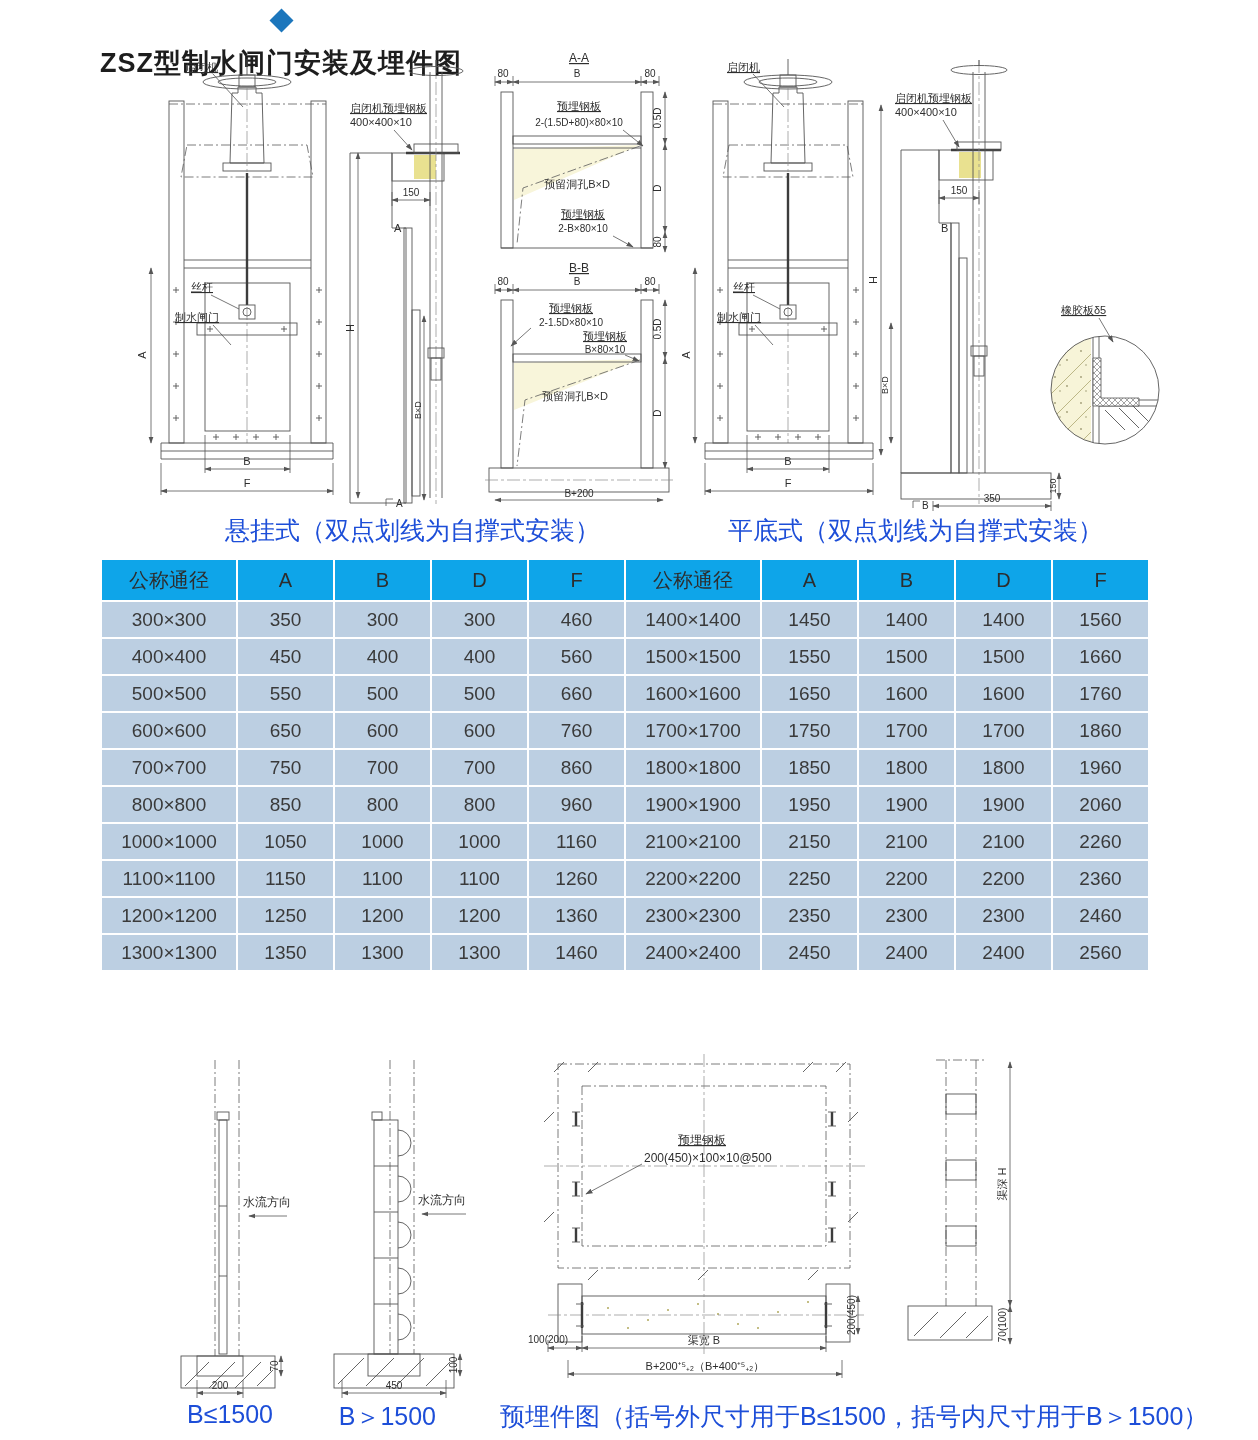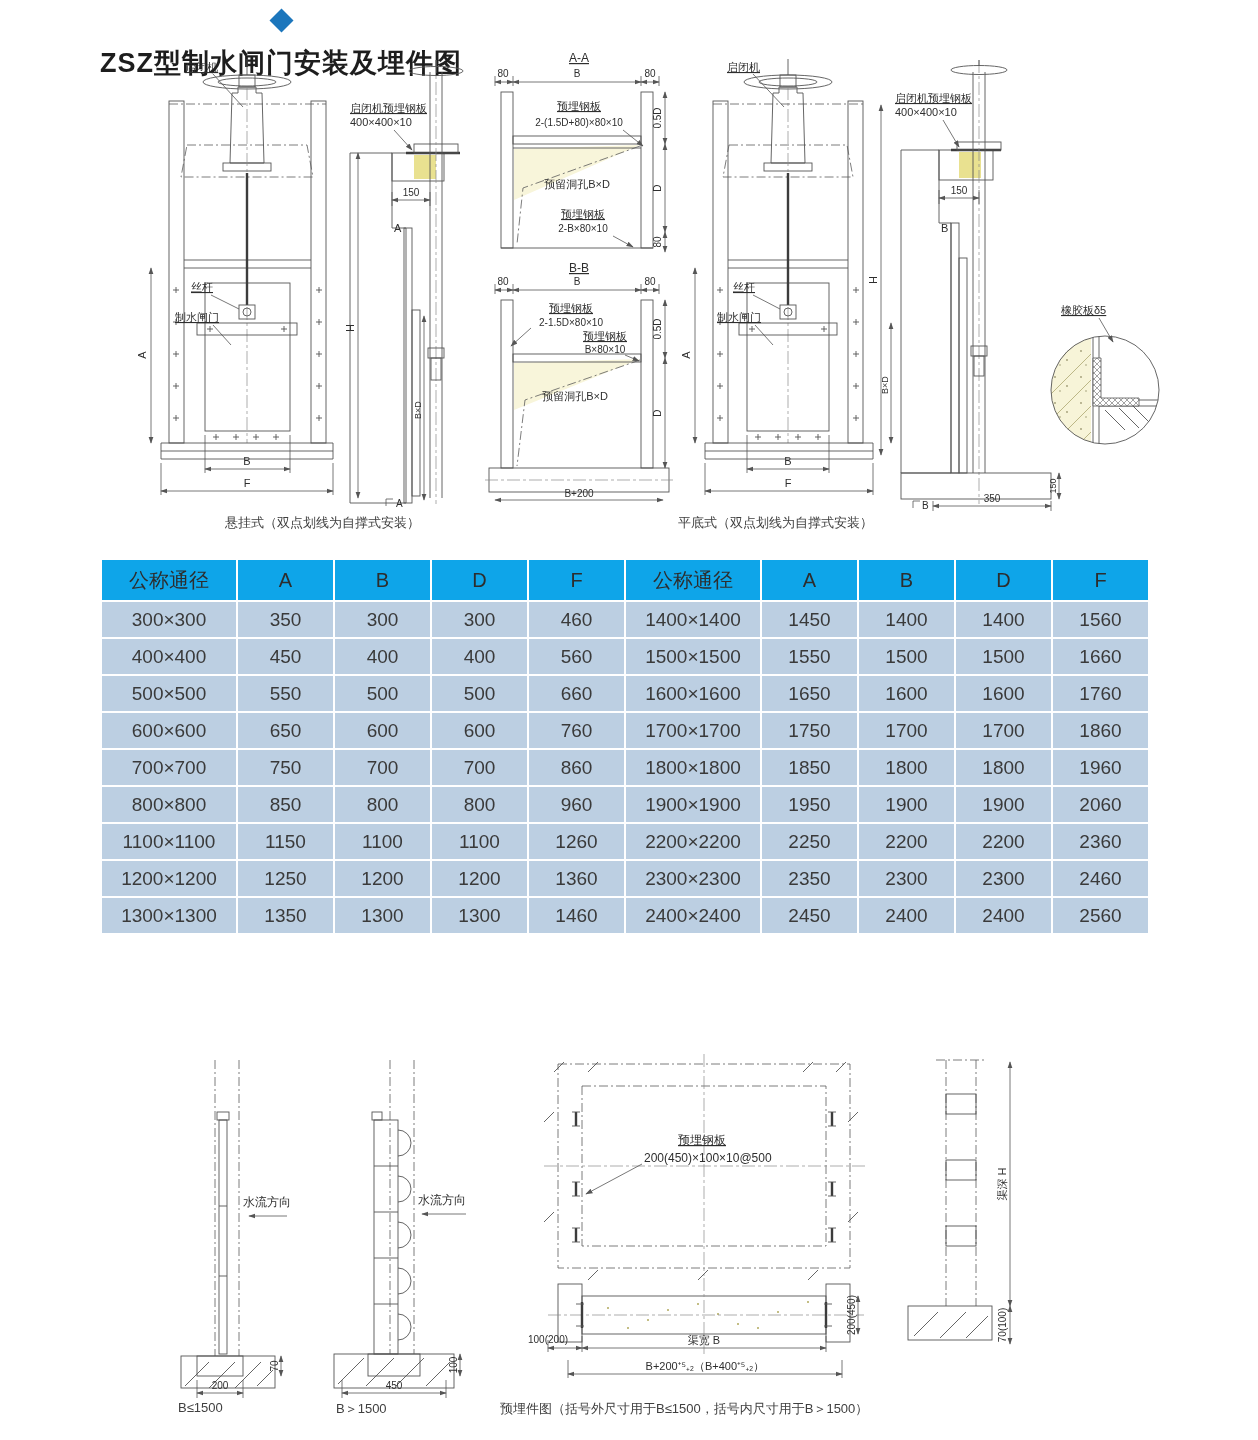--- a/index.html
+++ b/index.html
@@ -1,21 +1,21 @@
 <!DOCTYPE html>
 <html><head>
 <meta charset="utf-8">
 <style>
   html,body{margin:0;padding:0;background:#fff;}
   .page{position:relative;width:1258px;height:1440px;background:#ffffff;
         font-family:"Liberation Sans",sans-serif;overflow:hidden;}
   .sec-title{position:absolute;display:flex;align-items:center;gap:16px;flex-direction:column;}
   .diamond{width:17px;height:17px;background:#1c76bc;transform:rotate(45deg);flex:0 0 auto;}
   .sec-title h2{font-size:27px;font-weight:bold;color:#1d1d1d;margin:0;letter-spacing:1px;}
-  .cap{position:absolute;font-size:13px;color:#404040;text-align:left;white-space:nowrap;}
+  .cap{position:absolute;font-size:25px;color:#1d4ed8;text-align:right;white-space:nowrap;}
   
   table.spec{position:absolute;left:100px;top:558px;width:1048px;border-collapse:collapse;table-layout:fixed;}
   table.spec th{background:#0ea5e9;font-weight:normal;font-size:20px;color:#2d2d2d;height:38px;border:2px solid #fff;}
   table.spec td{background:#bccfe2;font-size:19px;color:#3a3a3a;height:33px;text-align:center;border:2px solid #fff;}
   
   svg.dwg{position:absolute;overflow:visible;}
   .ln{stroke:#555;stroke-width:0.9;fill:none;}
   .thk{stroke:#3c3c3c;stroke-width:2.4;fill:none;}
   .ph{stroke:#5c5c5c;stroke-width:0.8;fill:none;stroke-dasharray:9 3 2 3;}
   .cl{stroke:#8a8a8a;stroke-width:0.7;fill:none;stroke-dasharray:13 3 3 3;}
@@ -304,21 +304,21 @@
         <line class="ln" x1="206" y1="342" x2="268" y2="342"></line>
         <line class="ln" x1="206" y1="348" x2="268" y2="348"></line>
         <path d="M200,300 h8 v40 h38 v8 h-46 z" fill="url(#xh)" stroke="#555" stroke-width="0.8"></path>
         <path class="ln" d="M212,352 l20,20 M226,350 l20,20 M240,348 l20,20"></path>
       </g>
       <circle class="ln" cx="212" cy="332" r="54"></circle>
     </g>
   </svg>
 
   <div class="cap" style="left:225px;top:514px;width:310px;">悬挂式（双点划线为自撑式安装）</div>
-  <div class="cap" style="left:678px;top:514px;width:320px;font-family:Liberation Mono, monospace;">平底式（双点划线为自撑式安装）</div>
+  <div class="cap" style="left:728px;top:514px;width:320px;font-family:Liberation Mono, monospace;">平底式（双点划线为自撑式安装）</div>
 
   <table class="spec">
     <colgroup>
       <col style="width:136px">
         <col style="width:97px">
         <col style="width:97px">
         <col style="width:97px">
         <col style="width:97px">
       <col style="width:136px">
         <col style="width:97px">
@@ -405,20 +405,32 @@
           <td>800×800</td>
           <td>850</td>
           <td>800</td>
           <td>800</td>
           <td>960</td>
           <td>1900×1900</td>
           <td>1950</td>
           <td>1900</td>
           <td>1900</td>
           <td>2060</td>
+        </tr>
+        <tr>
+          <td>1000×1000</td>
+          <td>1050</td>
+          <td>1000</td>
+          <td>1000</td>
+          <td>1160</td>
+          <td>2100×2100</td>
+          <td>2150</td>
+          <td>2100</td>
+          <td>2100</td>
+          <td>2260</td>
         </tr>
         <tr>
           <td>1100×1100</td>
           <td>1150</td>
           <td>1100</td>
           <td>1100</td>
           <td>1260</td>
           <td>2200×2200</td>
           <td>2250</td>
           <td>2200</td>

